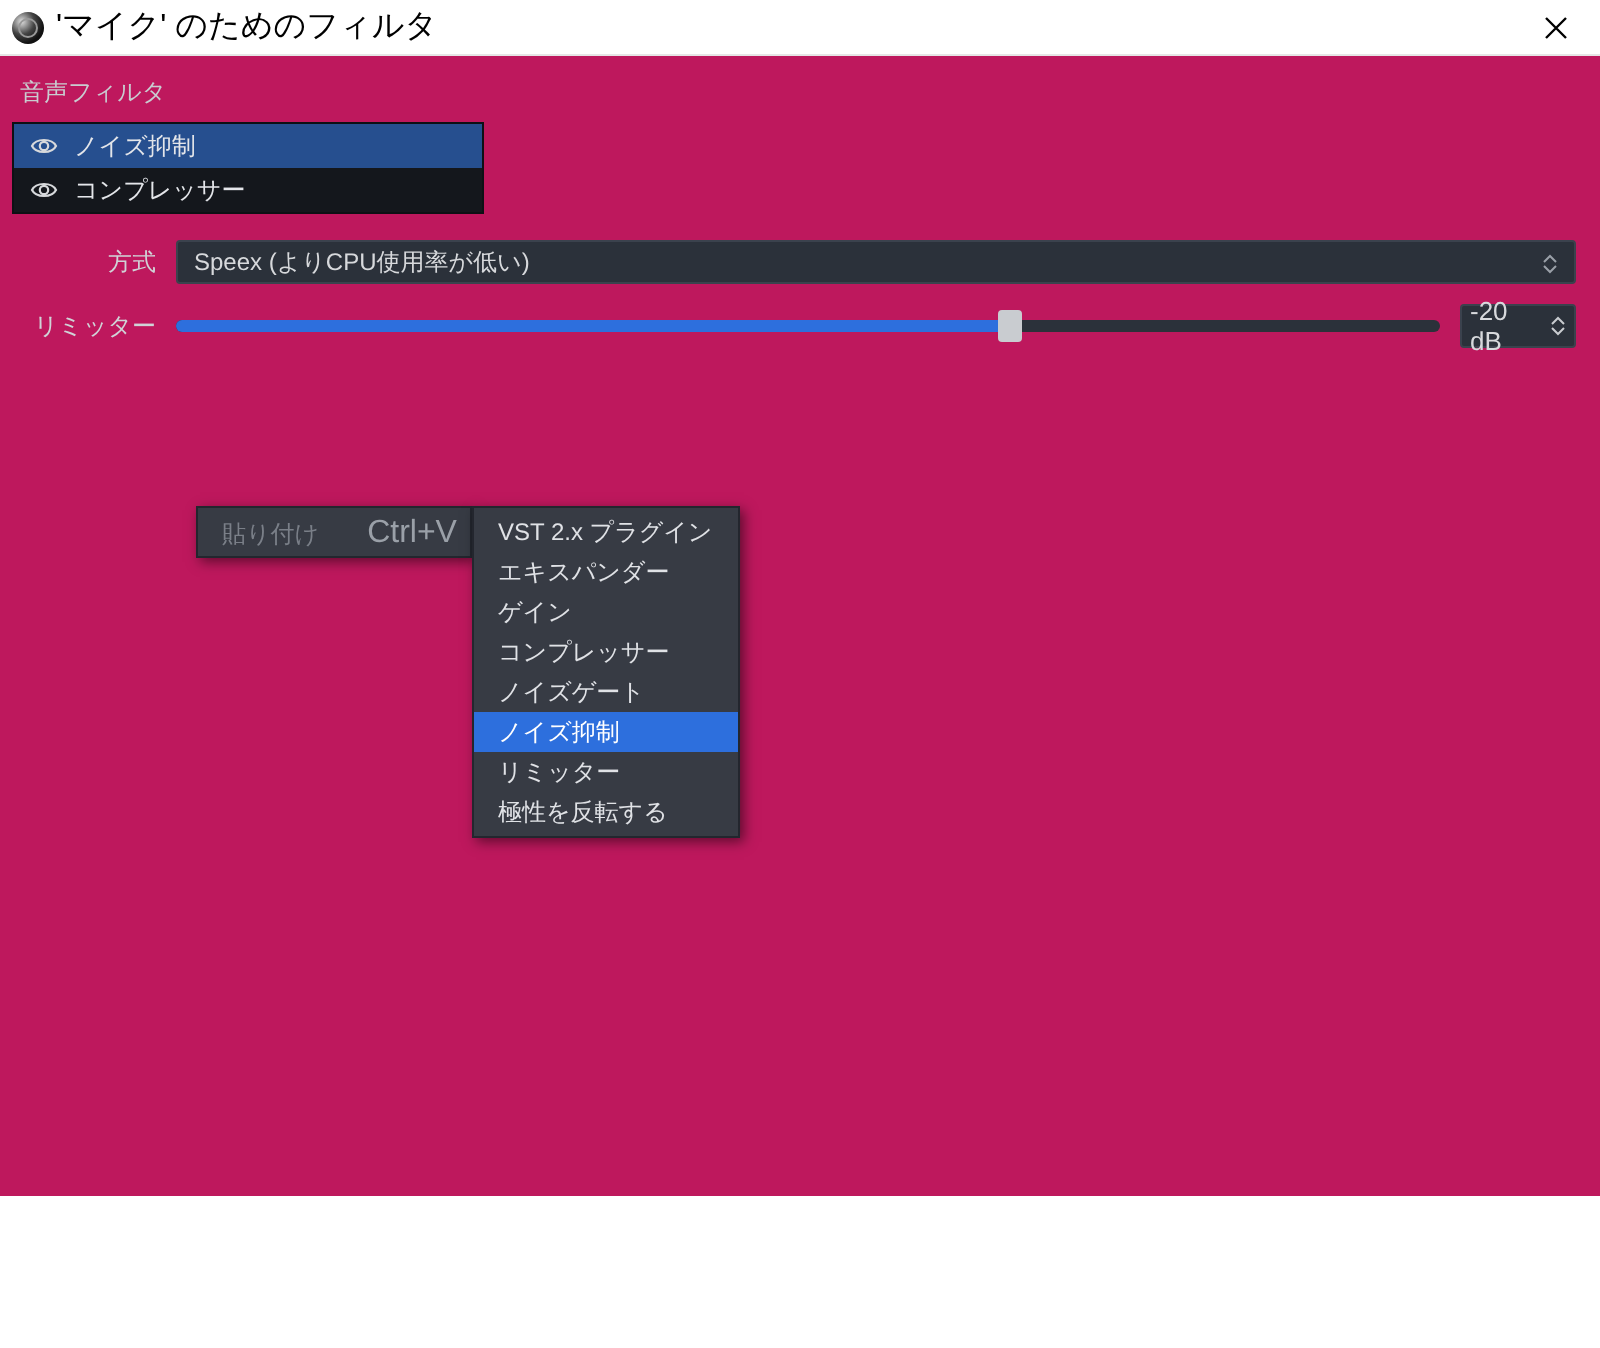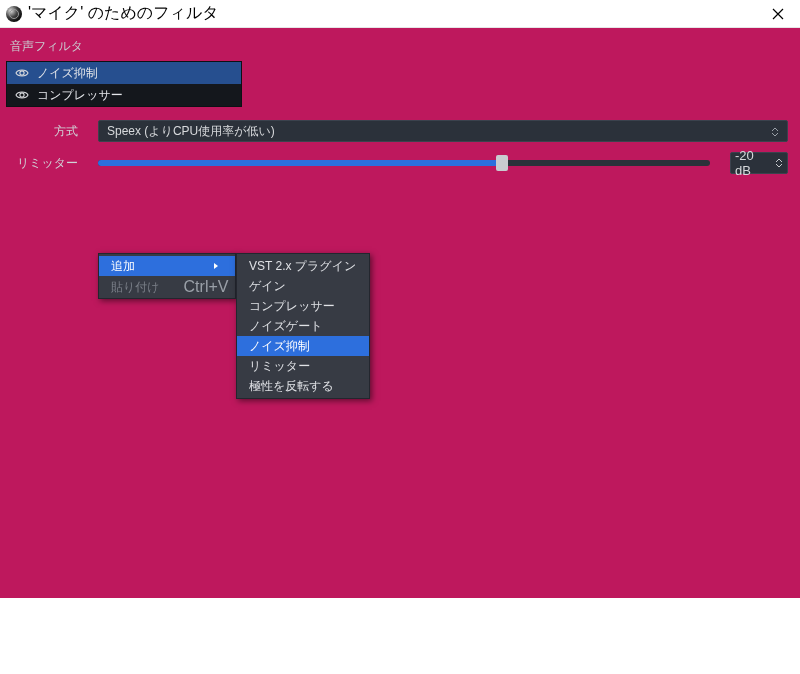--- a/index.html
+++ b/index.html
@@ -85,21 +85,21 @@
   .eye-icon svg { display:block; }
 
   
   .right {
     flex:1;
     padding:6px 6px 0 6px;
   }
   .prop-row {
     display:flex;
     align-items:center;
-    gap:20px;
+    gap:10px;
     height:24px;
     margin-bottom:8px;
   }
   .prop-label {
     width:66px;
     text-align:right;
     font-size:12px;
     color:#d0d3d7;
   }
   .combo {
@@ -260,39 +260,34 @@
               </svg>
             <svg viewBox="0 0 8 5">
                 <path d="M1 1 L4 4 L7 1" fill="none" stroke="#c9ccd0" stroke-width="1"></path>
               </svg>
           </span>
         </div>
       </div>
     </div>
 
     <div class="context-menu primary">
-      <div class="menu-item highlight">
-        <span>追加</span>
-        <span class="arrow">
-          <svg viewBox="0 0 6 8">
-              <path d="M1 1 L5 4 L1 7 Z" fill="#fff"></path>
-            </svg>
-        </span>
-      </div>
       <div class="menu-item disabled">
         <span>貼り付け</span>
         <span class="shortcut">Ctrl+V</span>
       </div>
     </div>
 
     <div class="context-menu submenu">
       <div class="menu-item">
           <span>VST 2.x プラグイン</span>
         </div>
       <div class="menu-item">
+          <span>エキスパンダー</span>
+        </div>
+      <div class="menu-item">
           <span>ゲイン</span>
         </div>
       <div class="menu-item">
           <span>コンプレッサー</span>
         </div>
       <div class="menu-item">
           <span>ノイズゲート</span>
         </div>
       <div class="menu-item highlight">
           <span>ノイズ抑制</span>

